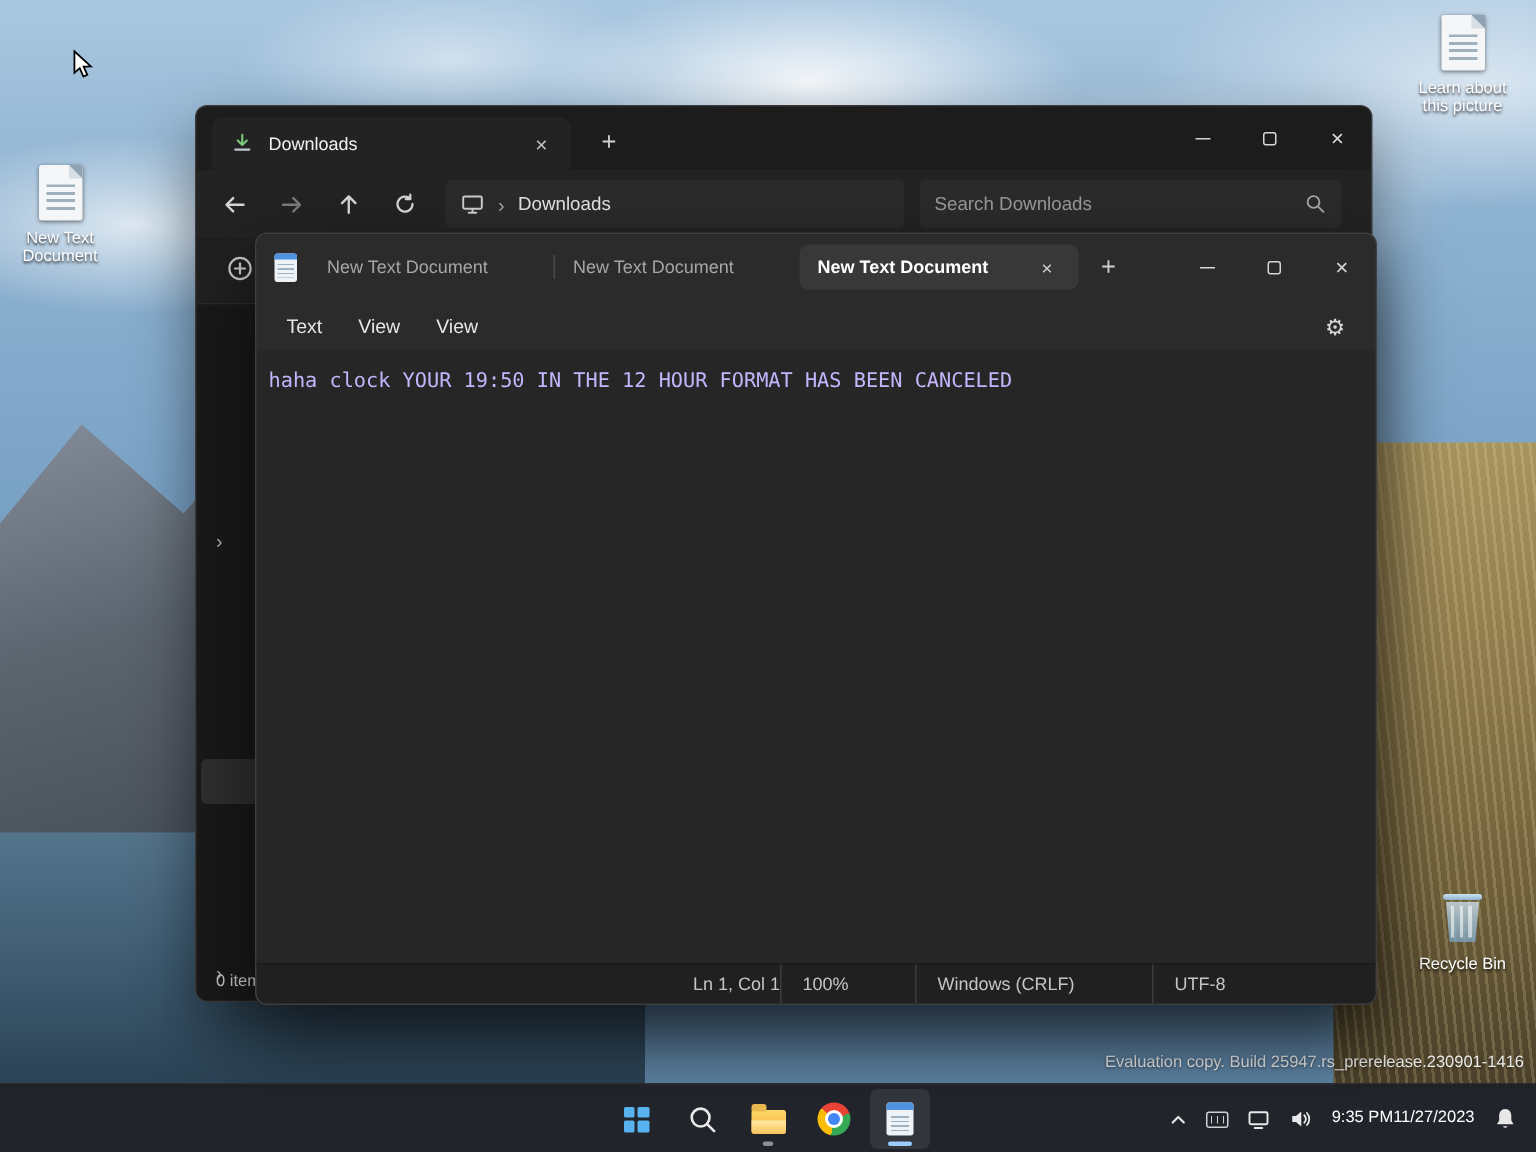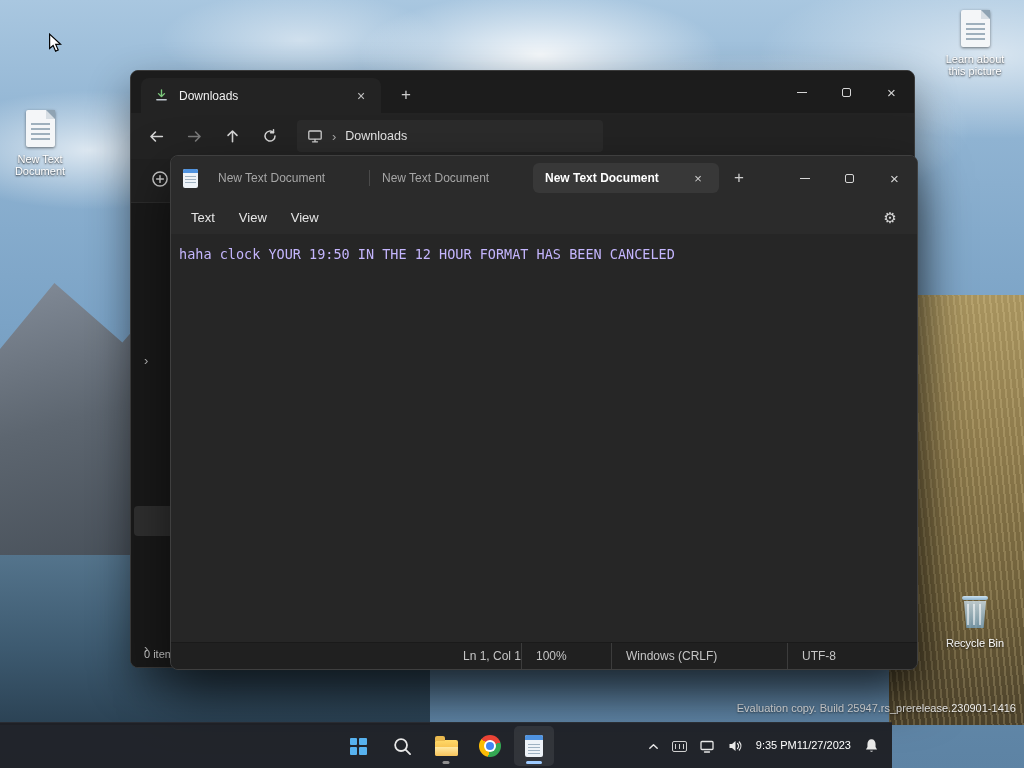--- a/index.html
+++ b/index.html
@@ -115,24 +115,24 @@
   .np-gear { position:absolute; right:12px; top:6px; width:30px; height:24px; display:flex;
     align-items:center; justify-content:center; color:#d6d6d6; font-size:15px; border-radius:4px; }
   .np-content { flex:1; background:#262626; padding:11px 8px; overflow:hidden; }
   .np-text { font-family:"DejaVu Sans Mono", monospace; font-size:13.5px; color:#c4b5fd; white-space:pre; }
   .np-statusbar { height:27px; background:#202020; border-top:1px solid #1a1a1a; display:flex;
     align-items:center; color:#c5c5c5; font-size:12px; flex:none;text-align:right; }
   .st-left { flex:1; padding-left:12px; }
   .st-cell { height:100%; display:flex; align-items:center; padding-left:14px; border-left:1px solid #3c3c3c; }
   .st-zoom { width:90px; }
   .st-eol { width:158px; }
-  .st-enc { width:130px;margin-left:18px; }
-
-  
-  .taskbar { position:absolute; left:0; bottom:0; width:892px; height:46px; z-index:10;
+  .st-enc { width:149px; }
+
+  
+  .taskbar { position:absolute; left:0; bottom:0; width:1024px; height:46px; z-index:10;
     background:rgba(29,31,36,.95); border-top:1px solid rgba(255,255,255,.05);
     display:flex; align-items:center; }
   .tb-center { position:absolute; left:50%; top:3px; transform:translateX(-50%); display:flex; gap:4px; }
   .tb-btn { width:40px; height:40px; border-radius:5px; display:flex; align-items:center;
     justify-content:center; position:relative; }
   .tb-btn.active-app { background:rgba(255,255,255,.08); }
   .run-pill { position:absolute; bottom:2px; left:50%; transform:translateX(-50%); height:3px;
     border-radius:2px; background:#8f8f8f; width:7px; }
   .tb-btn.active-app .run-pill { width:16px; background:#9ecbff; }
   .winlogo { width:17px; height:17px; display:grid; grid-template-columns:1fr 1fr; grid-template-rows:1fr 1fr; gap:2px; }
@@ -245,20 +245,27 @@
         </svg>
       </div>
       <div class="addrbar">
         <svg class="ic" width="16" height="16" viewBox="0 0 16 16">
           <rect x="1.8" y="3" width="12.4" height="8.2" rx="1" stroke="#cfcfcf" stroke-width="1.3" fill="none"></rect>
           <path d="M8 11.5 v2 M5.5 13.8 h5" stroke="#cfcfcf" stroke-width="1.3" fill="none" stroke-linecap="round"></path>
         </svg>
         <span class="addr-chev">›</span>
         <span>Downloads</span>
       </div>
+      <div class="searchbox">
+        <input type="text" readonly="" placeholder="Search Downloads" style="">
+        <svg class="ic" width="14" height="14" viewBox="0 0 16 16">
+          <circle cx="6.5" cy="6.5" r="4.5" stroke="#a9a9a9" stroke-width="1.4" fill="none"></circle>
+          <path d="M10 10 L14 14" stroke="#a9a9a9" stroke-width="1.4" stroke-linecap="round"></path>
+        </svg>
+      </div>
     </div>
 
     <div class="ex-cmdbar">
       <div class="ex-newbtn">
         <svg class="ic" width="18" height="18" viewBox="0 0 16 16">
           <circle cx="8" cy="8" r="6.3" stroke="#c9c9c9" stroke-width="1.3" fill="none"></circle>
           <path d="M8 5 v6 M5 8 h6" stroke="#c9c9c9" stroke-width="1.3" stroke-linecap="round"></path>
         </svg>
       </div>
     </div>

